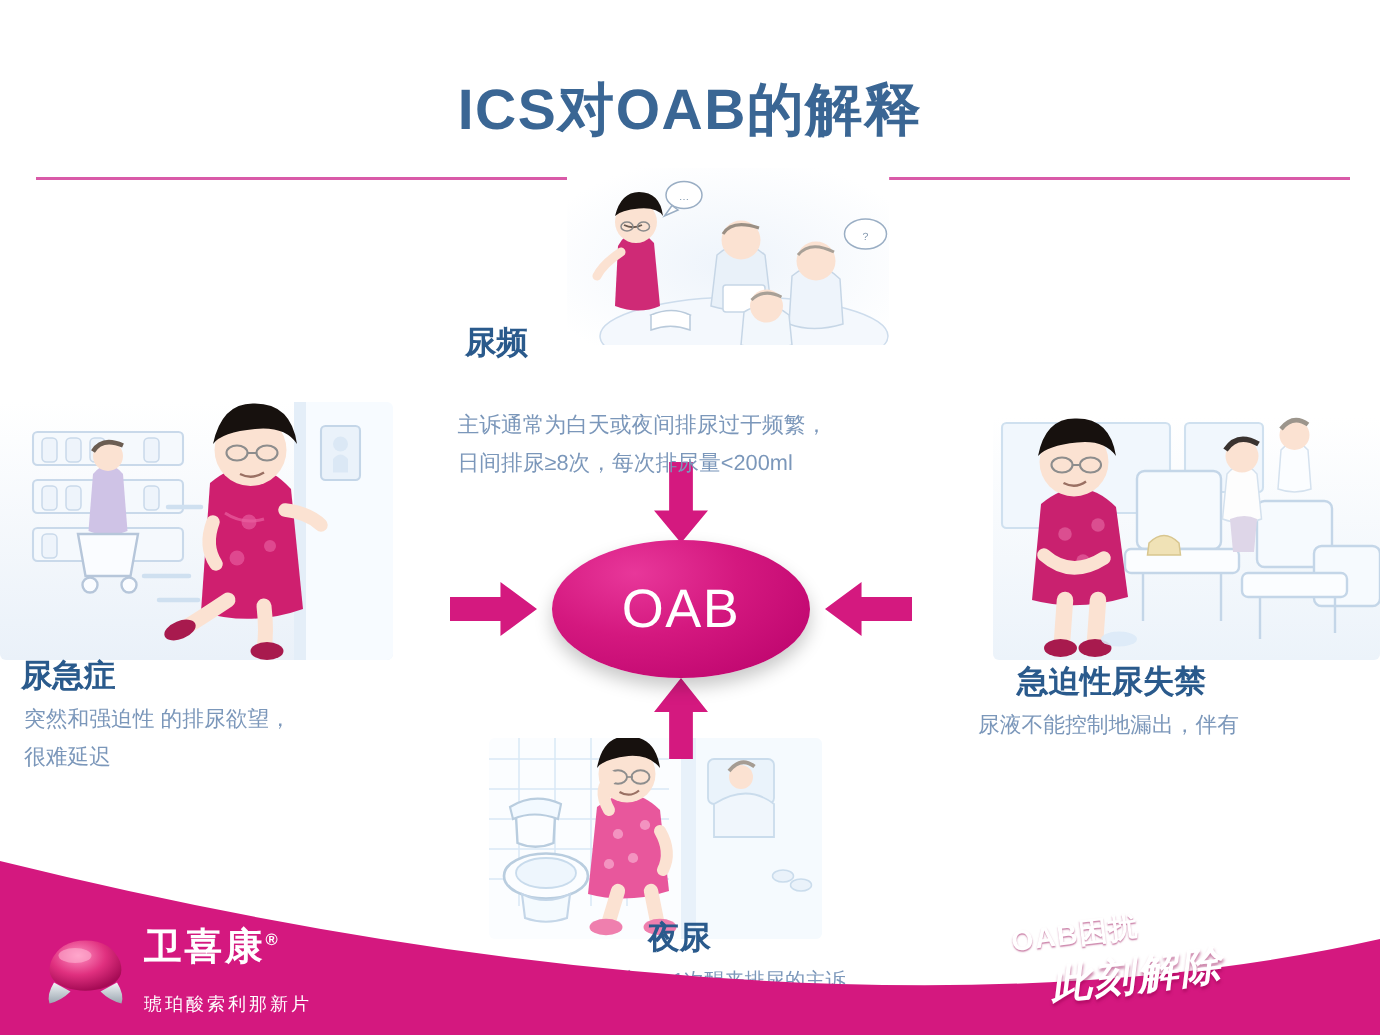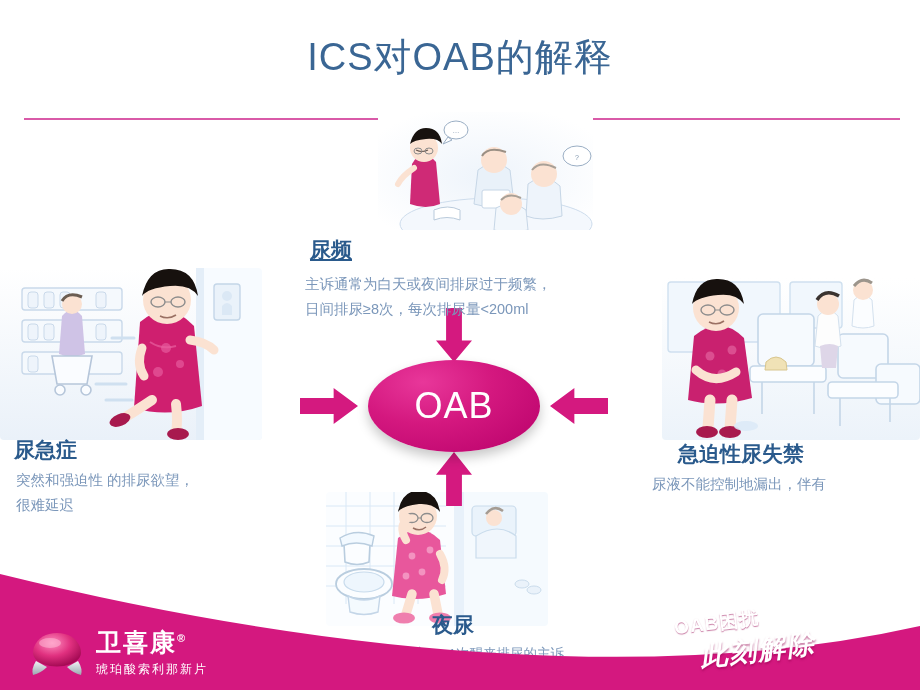--- a/index.html
+++ b/index.html
@@ -12,24 +12,24 @@
   #slide {
     position: relative;
     width: 920px; height: 690px;
     background: #ffffff;
     overflow: hidden;
   }
 
   
   #title {
     position: absolute;
-    top: 32px; left: 0; width: 920px;
+    top: 48px; left: 0; width: 920px;
     text-align: center;
     font-size: 38px;
-    font-weight: 400;
+    font-weight: 700;
     letter-spacing: 1px;
     color: #3a6694;
   }
   #title-rule {
     position: absolute;
     top: 118px; left: 24px; width: 876px; height: 2px;
     background: #d95aa8;
   }
 
   
@@ -49,21 +49,21 @@
     white-space: nowrap;
   }
   .sec-body {
     position: absolute;
     font-size: 14.5px;
     line-height: 25px;
     color: #7b97ba;
     white-space: nowrap;
   }
 
-  #head-top   { top: 236px; left: 310px; text-decoration: underline; }
+  #head-top   { top: 214px; left: 310px; }
   #body-top   { top: 272px; left: 305px; text-align: left; }
 
   #head-left  { top: 436px; left: 14px; }
   #body-left  { top: 468px; left: 16px; }
 
   #head-right { top: 440px; left: 678px; }
   #body-right { top: 472px; left: 652px; }
 
   #head-bottom{ top: 611px; left: 432px; }
   #body-bottom{ top: 641px; left: 400px; font-size: 13.5px; }
@@ -123,21 +123,21 @@
     display: flex; align-items: center; gap: 10px;
   }
   #brand-mark { width: 58px; height: 50px; }
   #brand-text { display: flex; flex-direction: column; }
   #brand-name {
     color: #ffffff; font-size: 25px; font-weight: bold; letter-spacing: 2px;
     position: relative;
   }
   #brand-reg { font-size: 11px; vertical-align: super; }
   #brand-sub {
-    color: #ffffff; font-size: 12px; letter-spacing: 2px; margin-top: 2px;
+    color: #ffffff; font-size: 12px; letter-spacing: 2px; margin-top: 14px;
   }
 
   #slogan {
     position: absolute;
     right: 24px; bottom: 18px;
     width: 230px; height: 62px;
   }
   #slogan-line1 {
     position: absolute; left: 8px; top: 0px;
     color: #ffffff; font-size: 19px; font-weight: bold;

